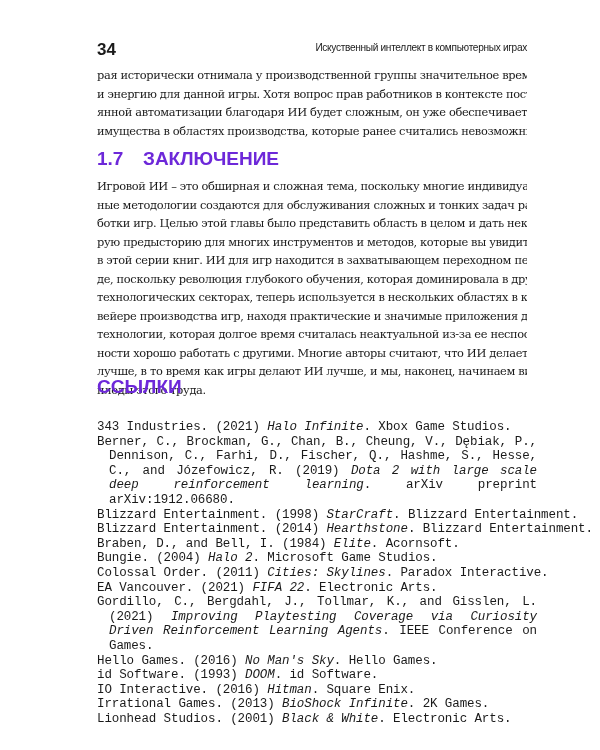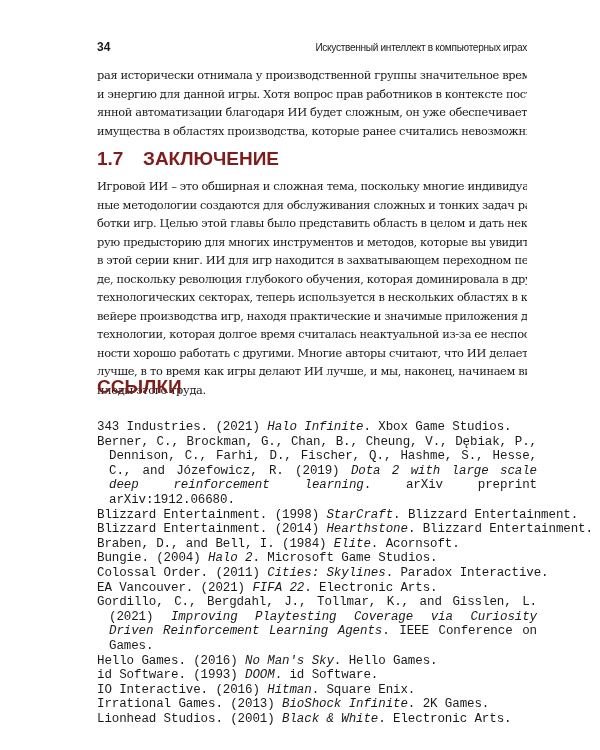--- a/index.html
+++ b/index.html
@@ -1,28 +1,28 @@
 <!DOCTYPE html>
 <html><head>
 <meta charset="utf-8">
 <style>
   html, body { margin: 0; padding: 0; background: #ffffff; }
   body { width: 600px; height: 750px; position: relative; overflow: hidden; color: #1a1a1a; }
   .page { position: absolute; left: 97px; top: 0; width: 430px; }
   .running-head { position: absolute; top: 40px; left: 0; width: 430px; height: 16px;
     font-family: "Liberation Sans", sans-serif; }
-  .page-num { position: absolute; left: 0; top: 0; font-weight: bold; font-size: 12px; text-align: right; }
+  .page-num { position: absolute; left: 0; top: 0; font-weight: bold; font-size: 17px; text-align: right; }
   .book-title { position: absolute; right: 0; top: 1px; font-size: 11px; letter-spacing: -0.35px; transform: scaleX(0.92); transform-origin: right center; }
   .para { position: absolute; left: 0; width: 430px; font-family: "DejaVu Serif", serif;
     font-size: 11.4px; line-height: 18.5px; text-align: justify; letter-spacing: -0.35px; }
   .para .ln { display: block; text-align: justify; text-align-last: justify; white-space: nowrap; overflow: hidden; }
   .para .ln.last { text-align-last: left; }
   .p1 { top: 66px; }
   .p2 { top: 177px; }
-  .h-section { position: absolute; left: 0; font-family: "Liberation Sans", sans-serif; font-weight: bold; color: #7f1d1d; }
+  .h-section { position: absolute; left: 0; font-family: "Liberation Sans", sans-serif; font-weight: bold; color: #6d28d9; }
   .h17 { top: 148px; font-size: 19px; }
   .h17 .num { display: inline-block; width: 46px; }
   .hrefs { top: 376px; font-size: 19px; }
   .refs { position: absolute; left: 0; top: 420px; width: 440px; font-family: "Liberation Serif", serif;
     font-size: 12.5px; line-height: 14.6px; letter-spacing: -0.1px; }
   .ref { padding-left: 12px; text-indent: -12px; white-space: nowrap; font-family: Liberation Mono, monospace; }
   .ref.wrap { white-space: normal; text-align: justify; }
   .ref i { font-style: italic; }
 </style>
 </head>

